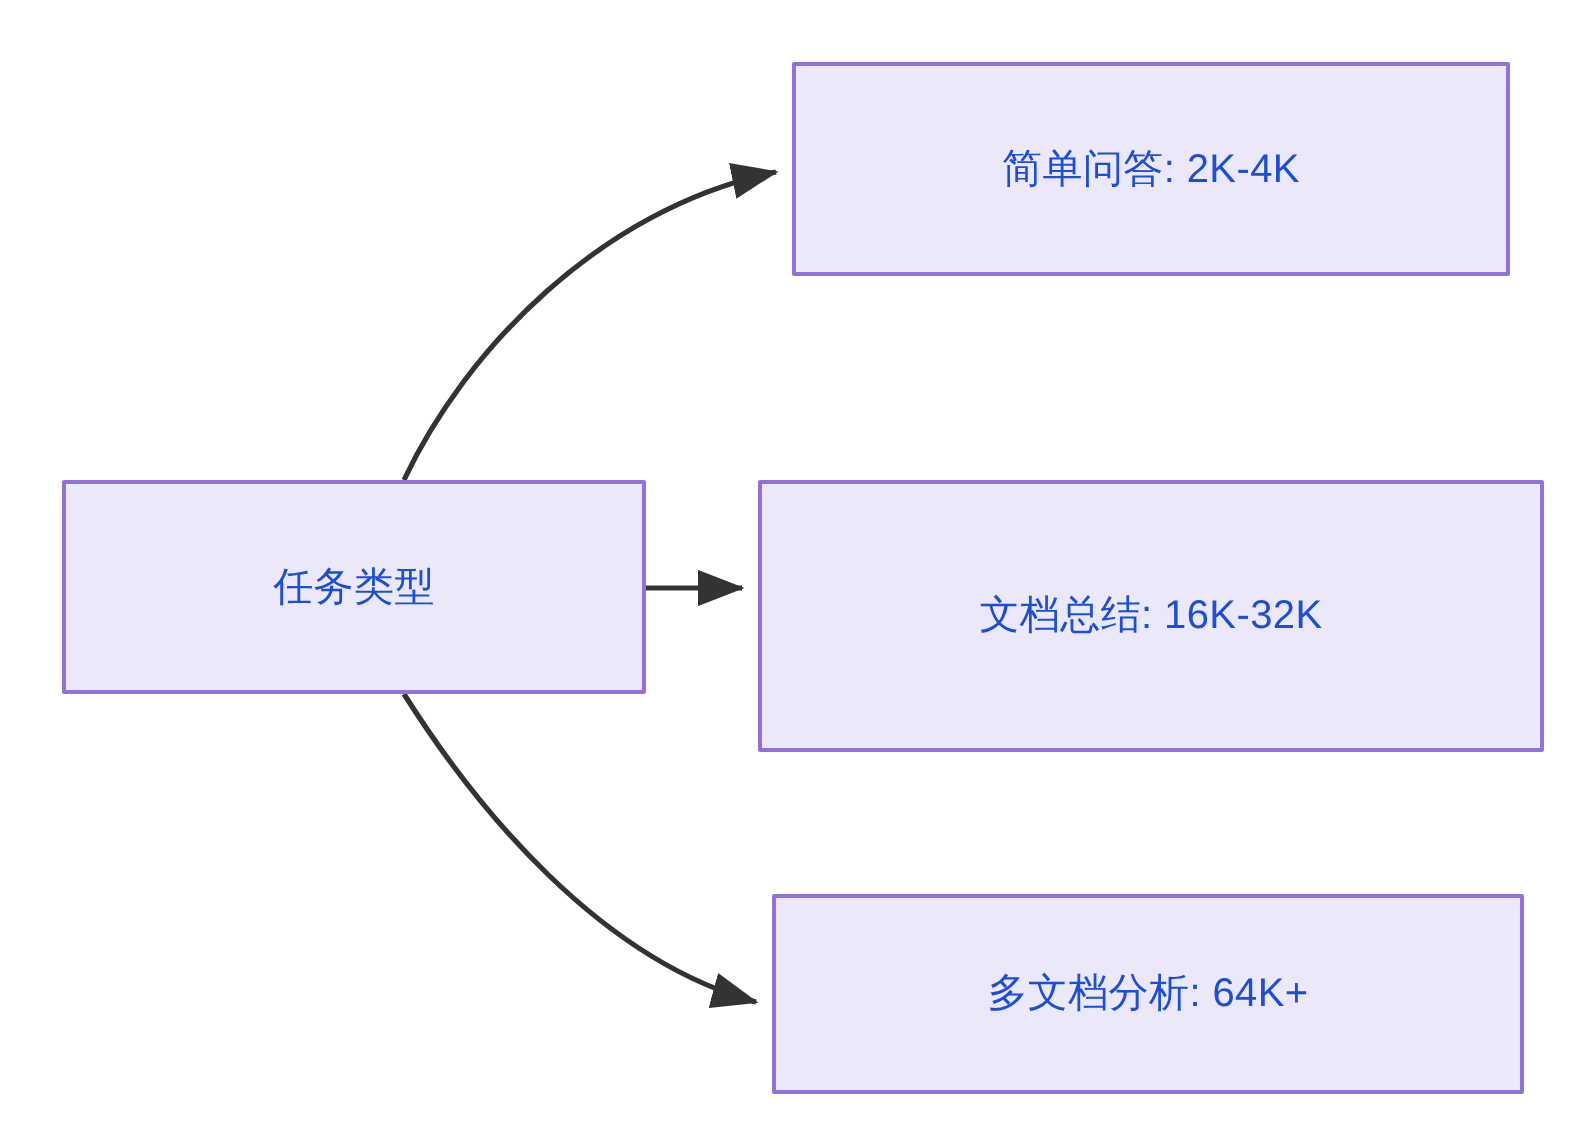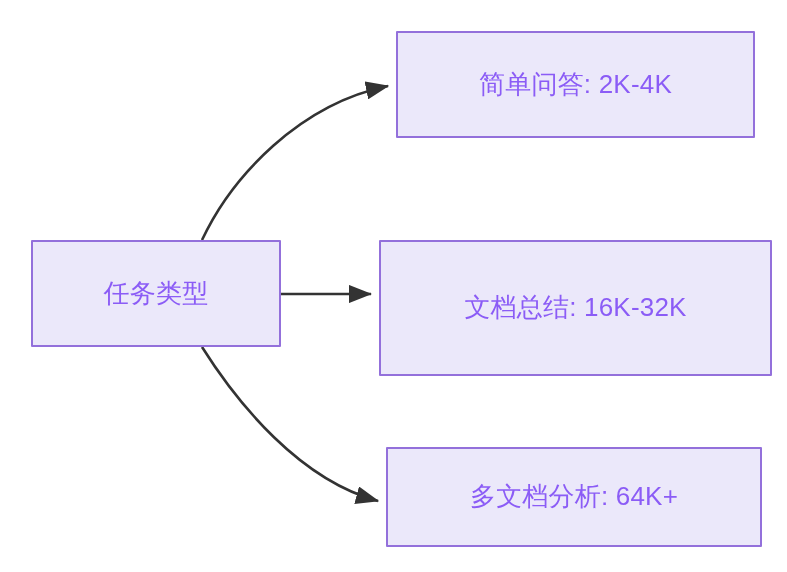--- a/index.html
+++ b/index.html
@@ -29,31 +29,31 @@
     position: absolute;
     box-sizing: border-box;
     display: flex;
     align-items: center;
     justify-content: center;
     background: #ebe8fa;
     border: 2px solid #9370db;
     border-radius: 1px;
   }
   .node-label {
-    color: #8b5cf6;
-    font-size: 26px;
+    color: #1d4ed8;
+    font-size: 20px;
     line-height: 1.2;
     white-space: nowrap;
     letter-spacing: 0.2px;
   }
   
   #node-source {
     left: 31px;
     top: 240px;
-    width: 250px;
+    width: 292px;
     height: 107px;
   }
   
   #node-simple-qa {
     left: 396px;
     top: 31px;
     width: 359px;
     height: 107px;
   }
   #node-doc-summary {

